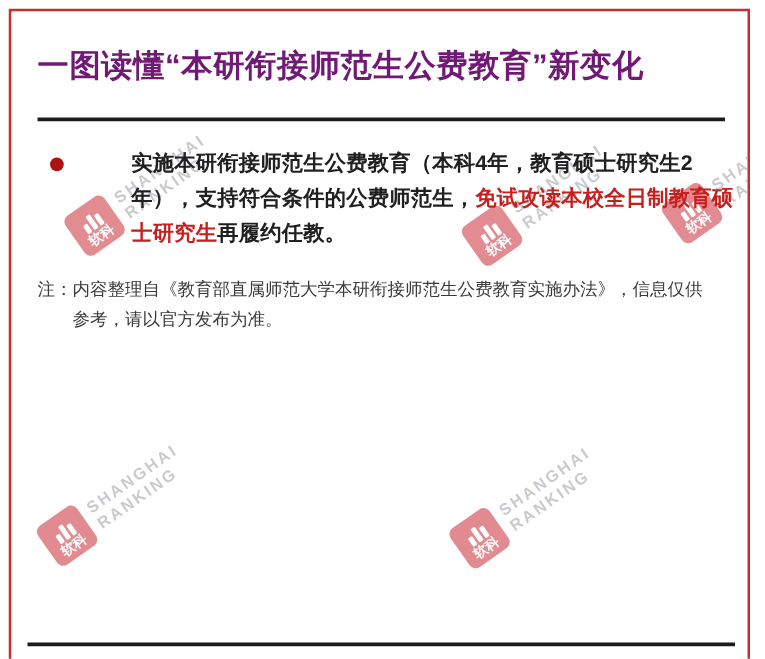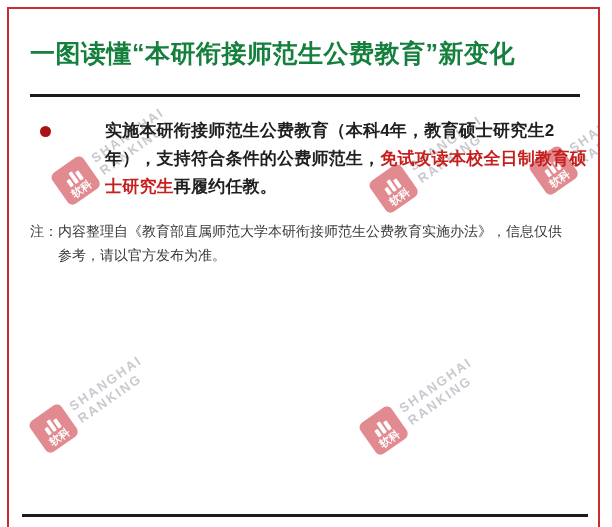--- a/index.html
+++ b/index.html
@@ -11,21 +11,21 @@
   .card{
     position:absolute;left:7px;top:7px;width:589px;height:560px;
     border:2px solid var(--border-red,#c62f2f);
     background:#fff;overflow:hidden;
   }
   .content{position:relative;z-index:2;}
   
   .title{
     margin:27px 14px 0 21px;
     font-size:25px;line-height:34px;font-weight:800;
-    color:#15803d;letter-spacing:0.5px;
+    color:#701a75;letter-spacing:0.5px;
   }
   .divider{
     margin:24px 0 0 21px;width:550px;height:3px;
     background:var(--line-black,#1b1b1b);
   }
   
   .bullets{margin:20px 0 0 31px;}
   .bullet{display:flex;margin:0 0 9px 0;gap:42px;}
   .dot{
     flex:0 0 auto;width:11px;height:11px;border-radius:50%;

